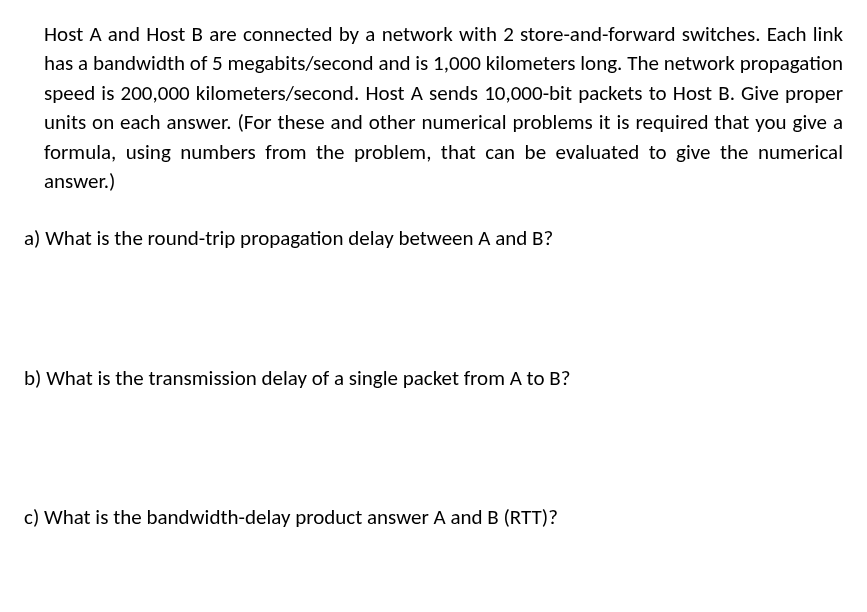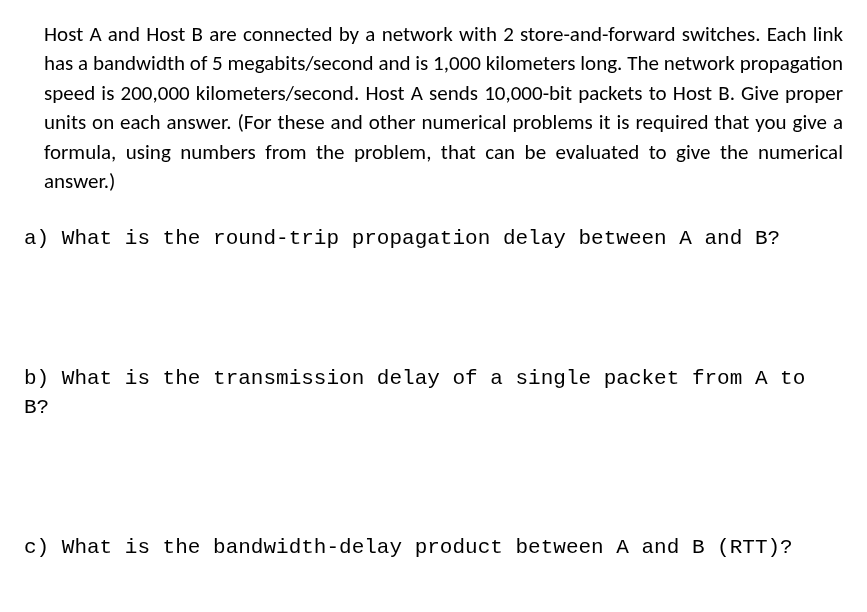--- a/index.html
+++ b/index.html
@@ -13,28 +13,27 @@
     width: 867px;
     box-sizing: border-box;
   }
   .intro {
     text-align: justify;
     margin-bottom: 28px;
     margin-left: 20px;
   }
   .question {
     margin-bottom: 110px;
-    font-family: Liberation Mono, monospace;
   }
   .question:last-child {
     margin-bottom: 0;
   }
 </style>
 </head>
 <body>
 
 <div class="intro">Host A and Host B are connected by a network with 2 store-and-forward switches. Each link has a bandwidth of 5 megabits/second and is 1,000 kilometers long. The network propagation speed is 200,000 kilometers/second. Host A sends 10,000-bit packets to Host B. Give proper units on each answer. (For these and other numerical problems it is required that you give a formula, using numbers from the problem, that can be evaluated to give the numerical answer.)</div>
 
 <div class="question">a) What is the round-trip propagation delay between A and B?</div>
 
 <div class="question">b) What is the transmission delay of a single packet from A to B?</div>
 
-<div class="question">c) What is the bandwidth-delay product between A and B (RTT)?</div>
+<div class="question">c) What is the bandwidth-delay product answer A and B (RTT)?</div>
 
 </body></html>

